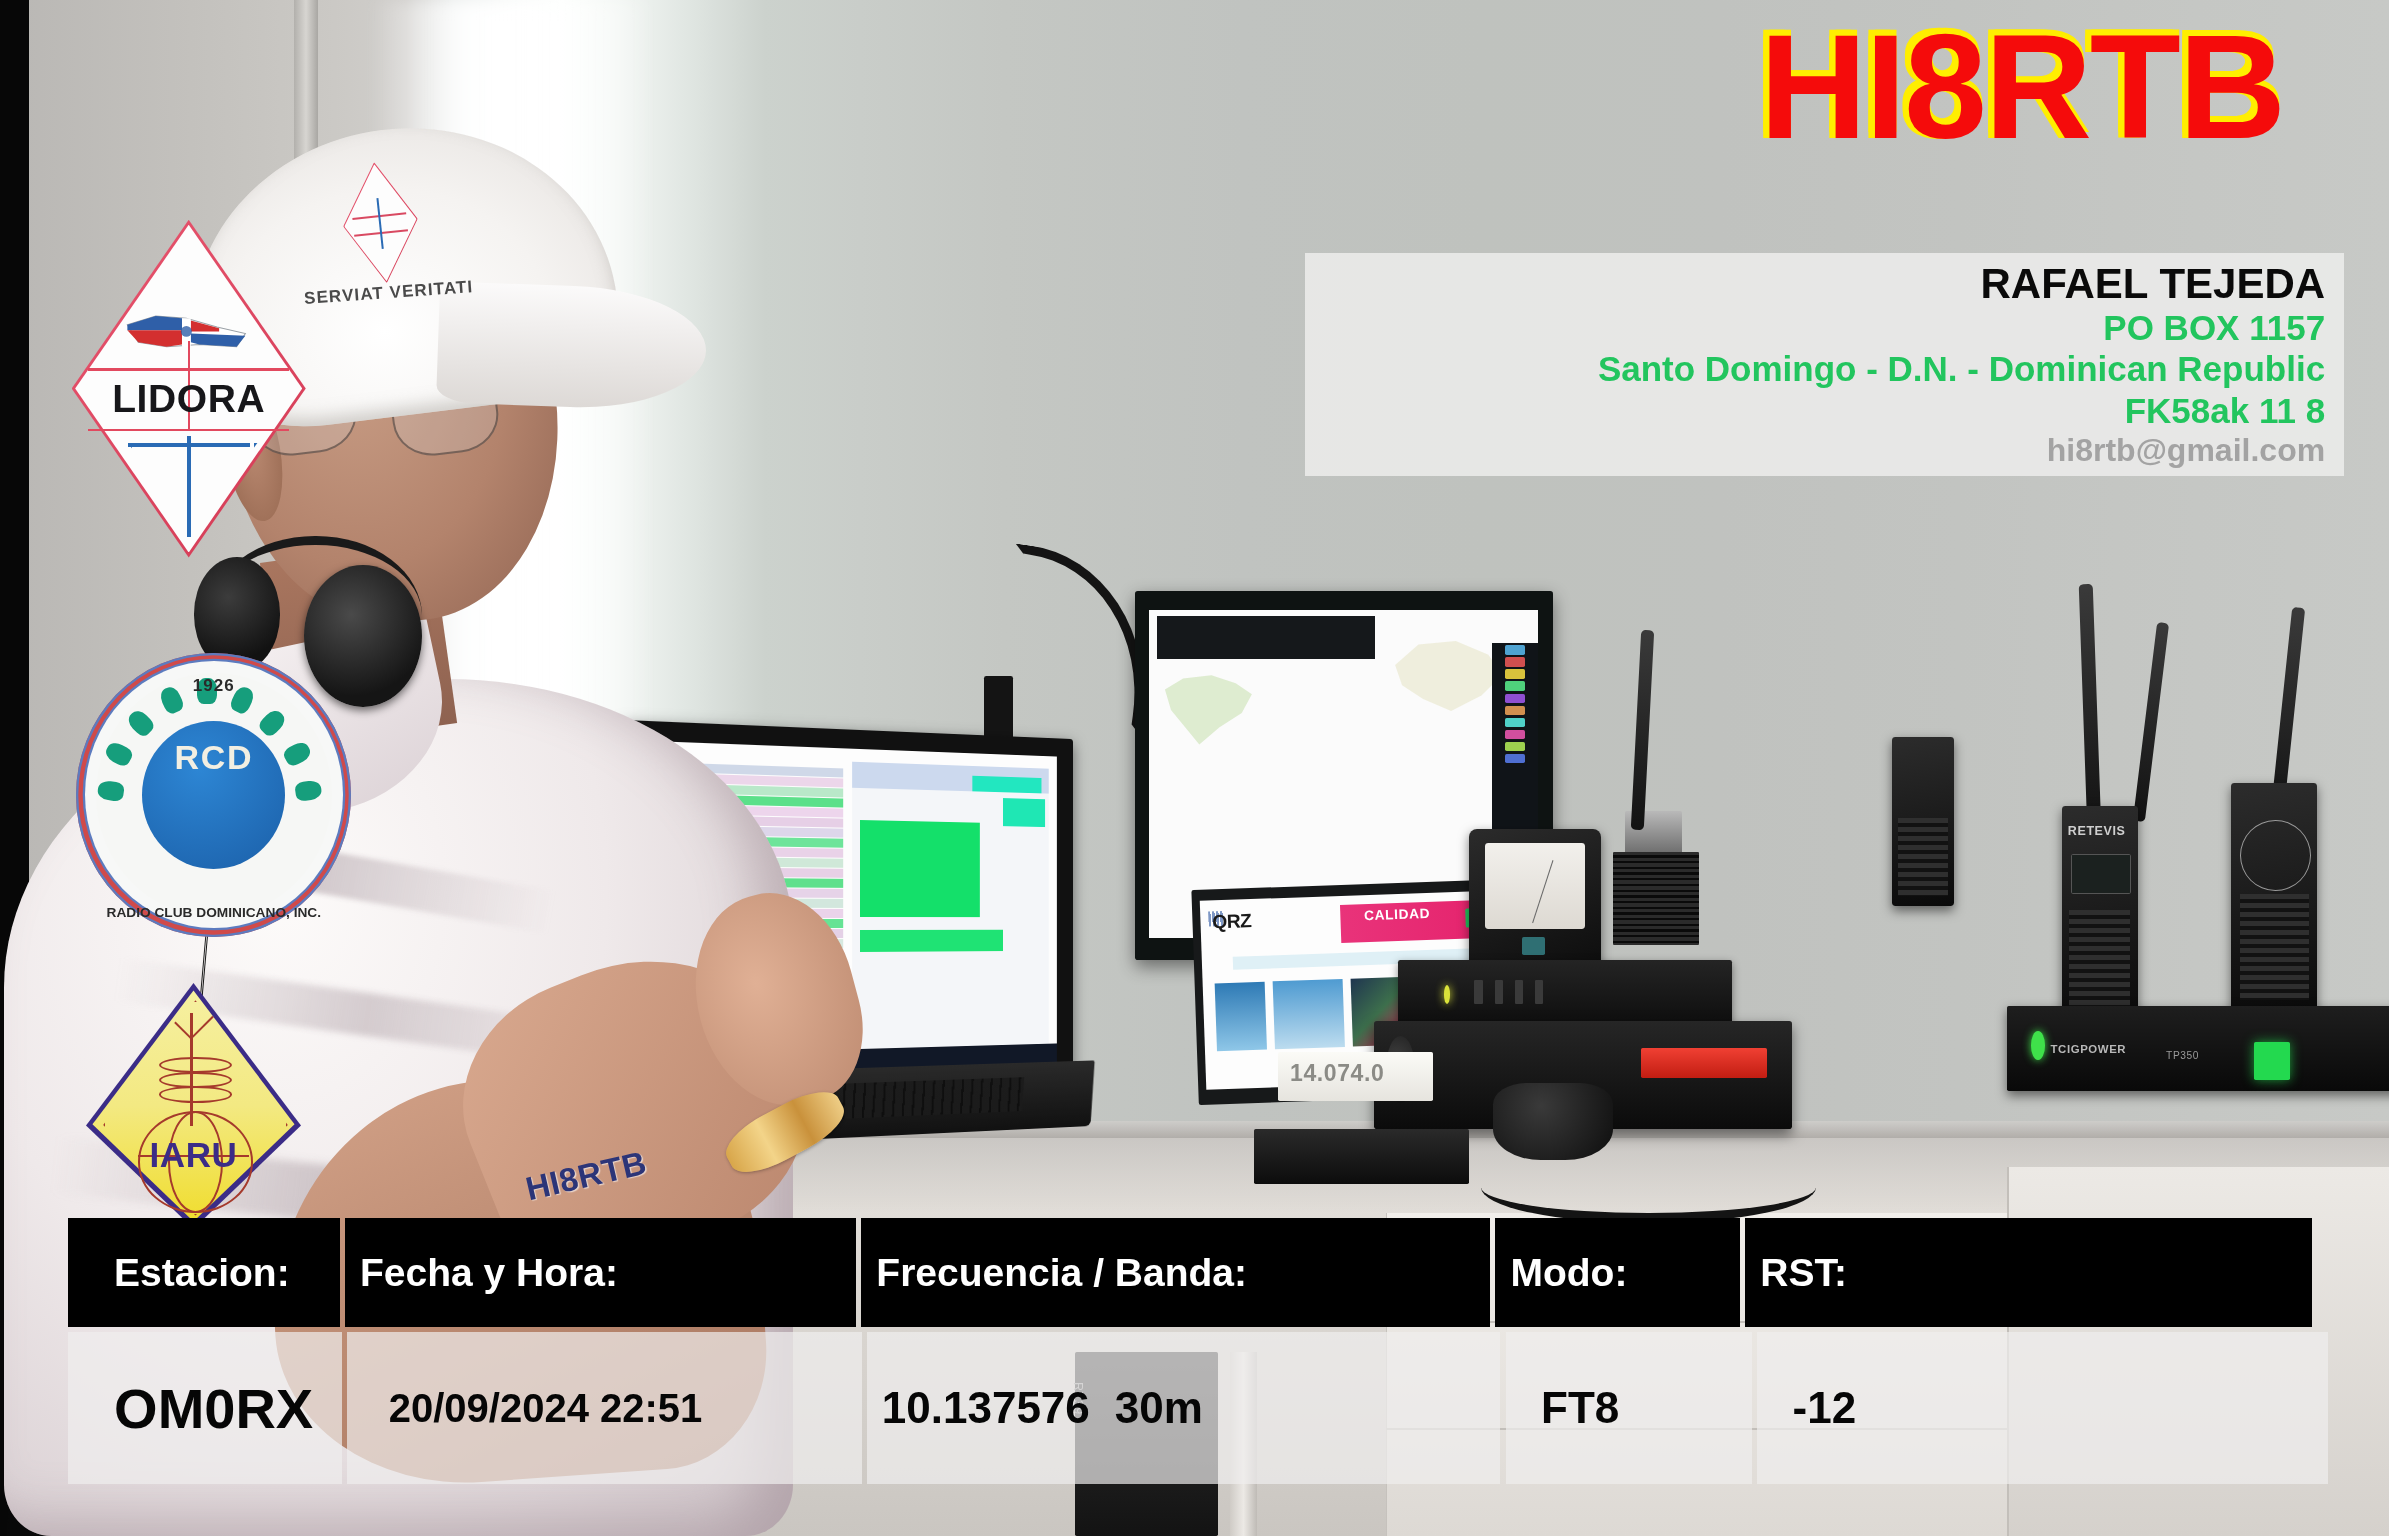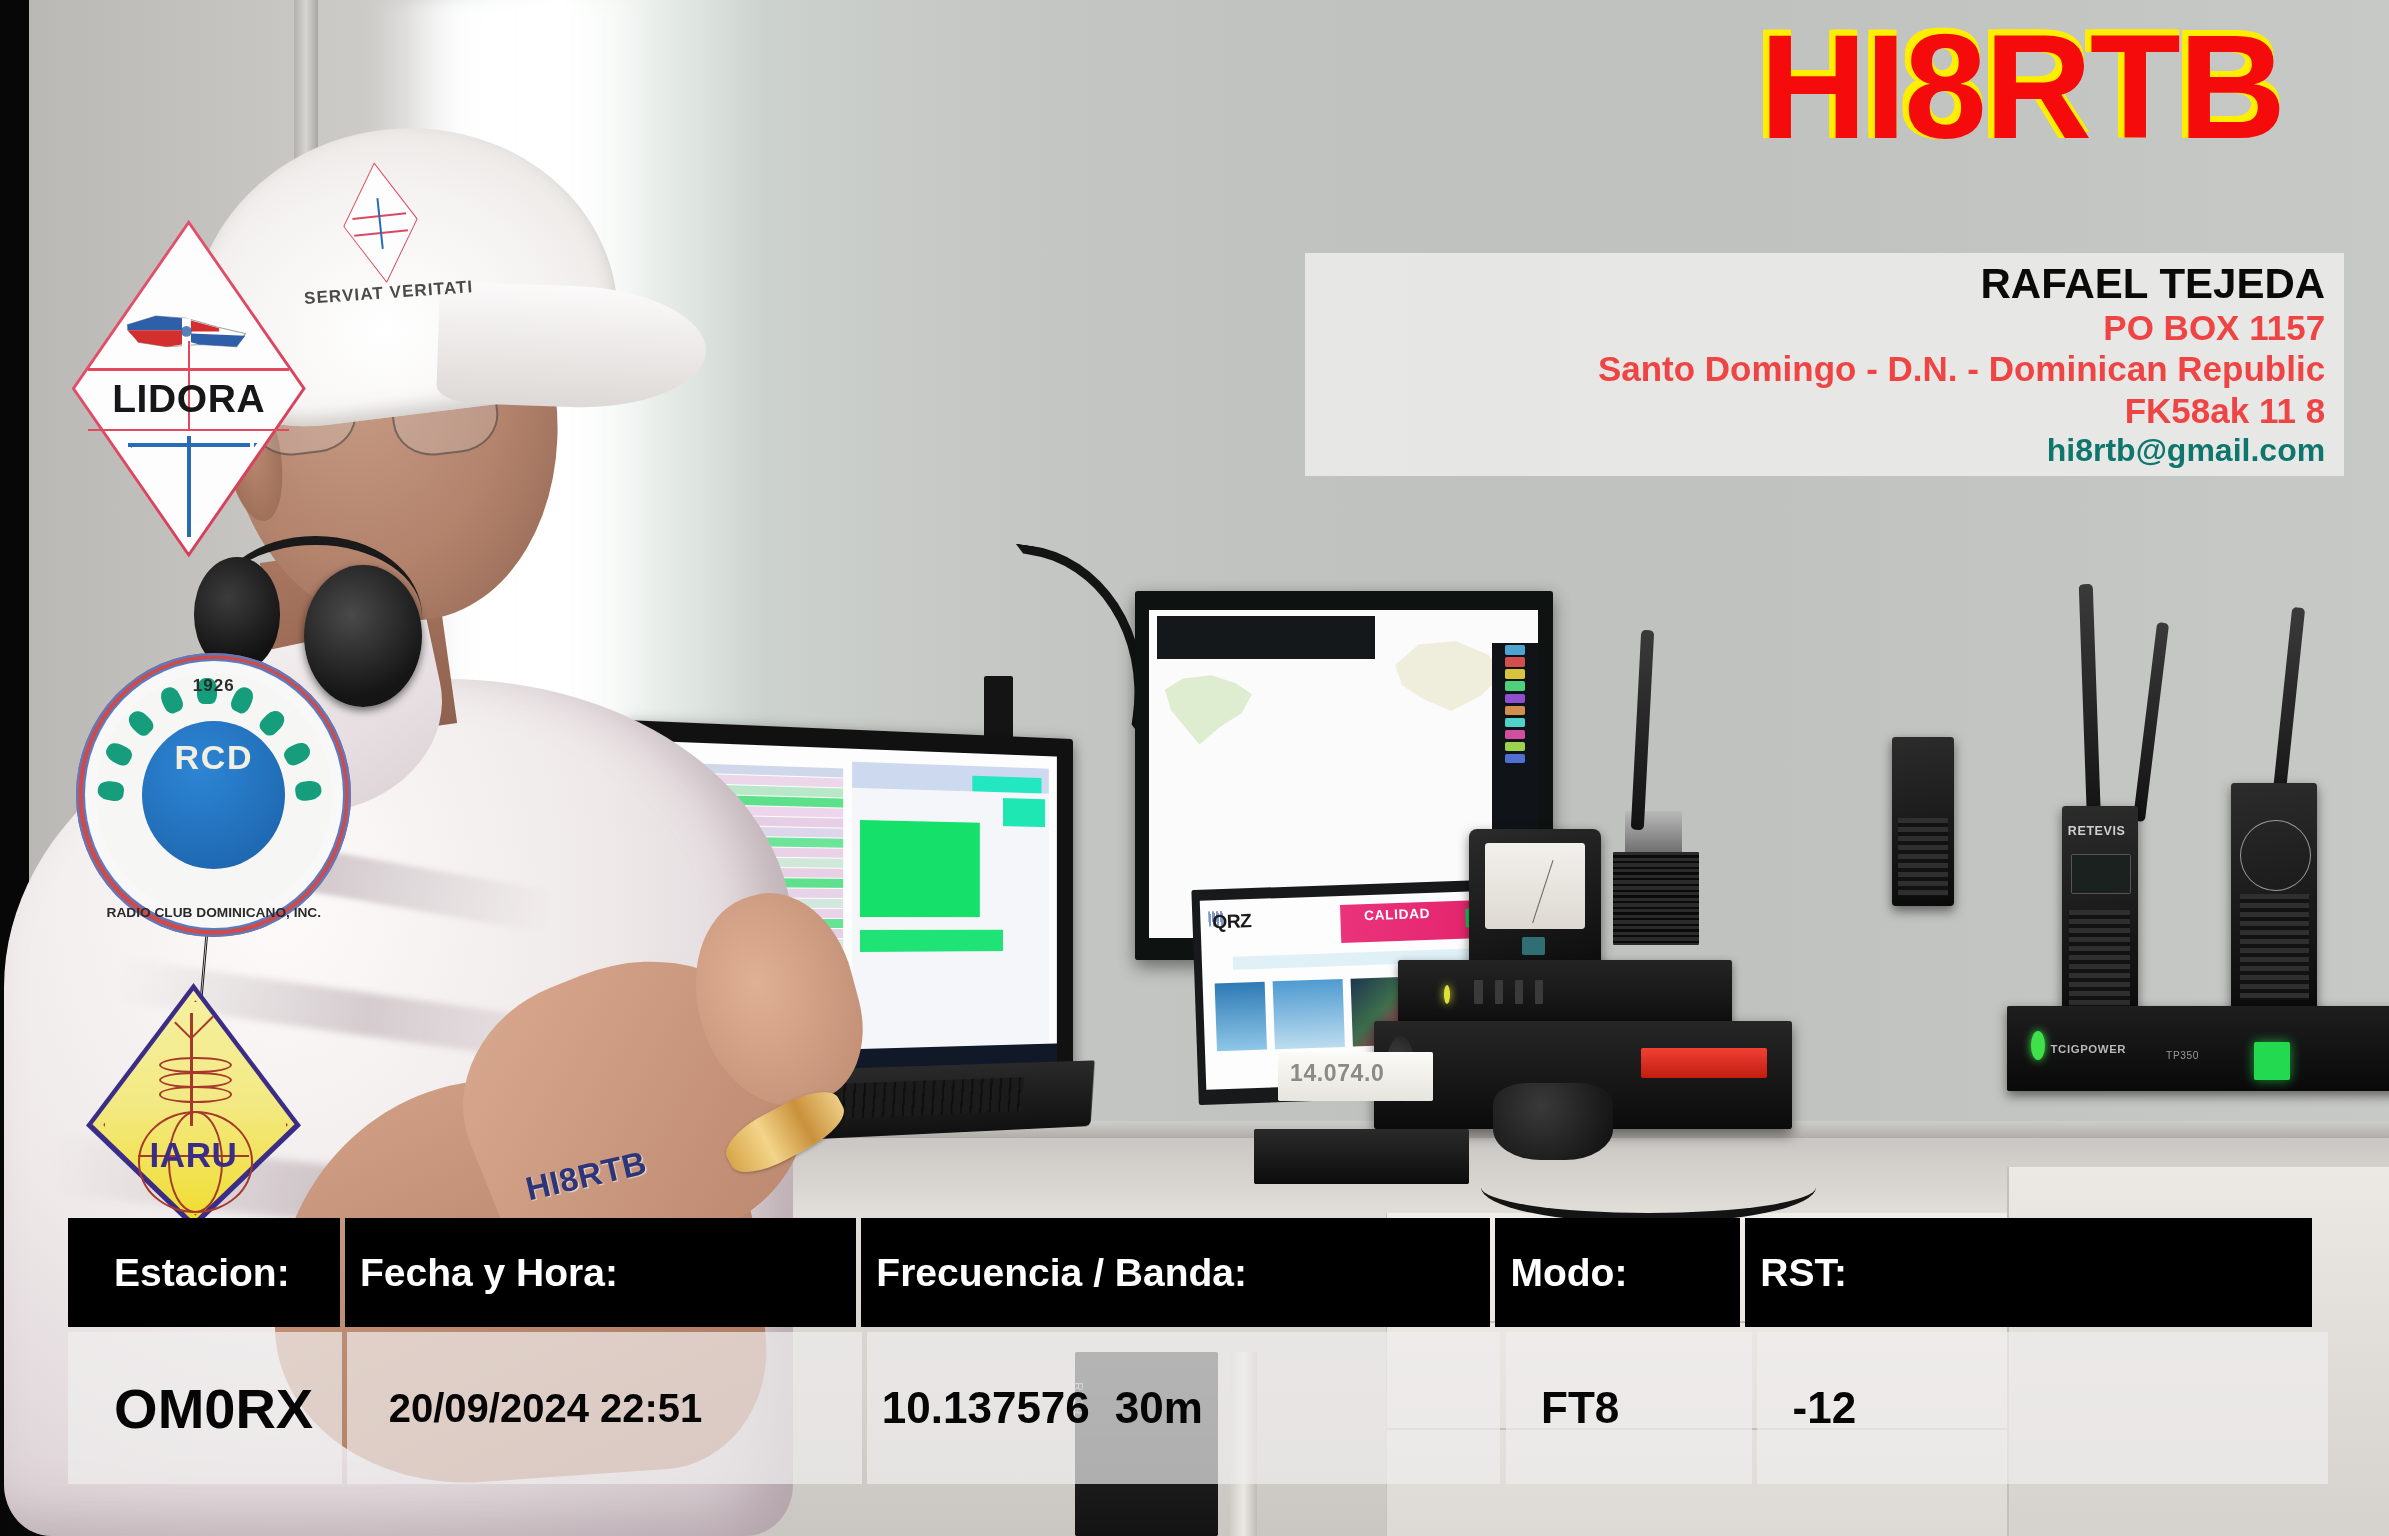--- a/index.html
+++ b/index.html
@@ -485,23 +485,23 @@
   
   #address{
     position:absolute;left:54.3%;top:16.5%;width:43.5%;height:14.5%;
     background:rgba(236,236,234,.88);
     padding:8px 19.3px 8px 8px;
     box-sizing:border-box;
     text-align:right;
     display:flex;flex-direction:column;justify-content:center;margin-left:8px;
   }
   #address .nm{font-size:42px;font-weight:bold;color:#0a0a0a;line-height:1.12;letter-spacing:0px;}
-  #address .ln{font-size:35px;font-weight:bold;color:#ef4444;line-height:1.18;}
+  #address .ln{font-size:35px;font-weight:bold;color:#22c55e;line-height:1.18;}
   #address .ln.big{font-size:35px;}
-  #address .sm{font-size:32px;font-weight:bold;color:#0f766e;line-height:1.2;}
+  #address .sm{font-size:32px;font-weight:bold;color:#a3a3a3;line-height:1.2;}
 
   
   #qso{
     position:absolute;left:2.85%;top:79.3%;width:94.6%;height:17.3%;
   }
   .hdr-row{position:absolute;left:0;top:0;width:100%;height:41%;display:flex;}
   .hdr-cell{
     background:#000;color:#fff;
     display:flex;align-items:center;
     padding-left:15px;box-sizing:border-box;

